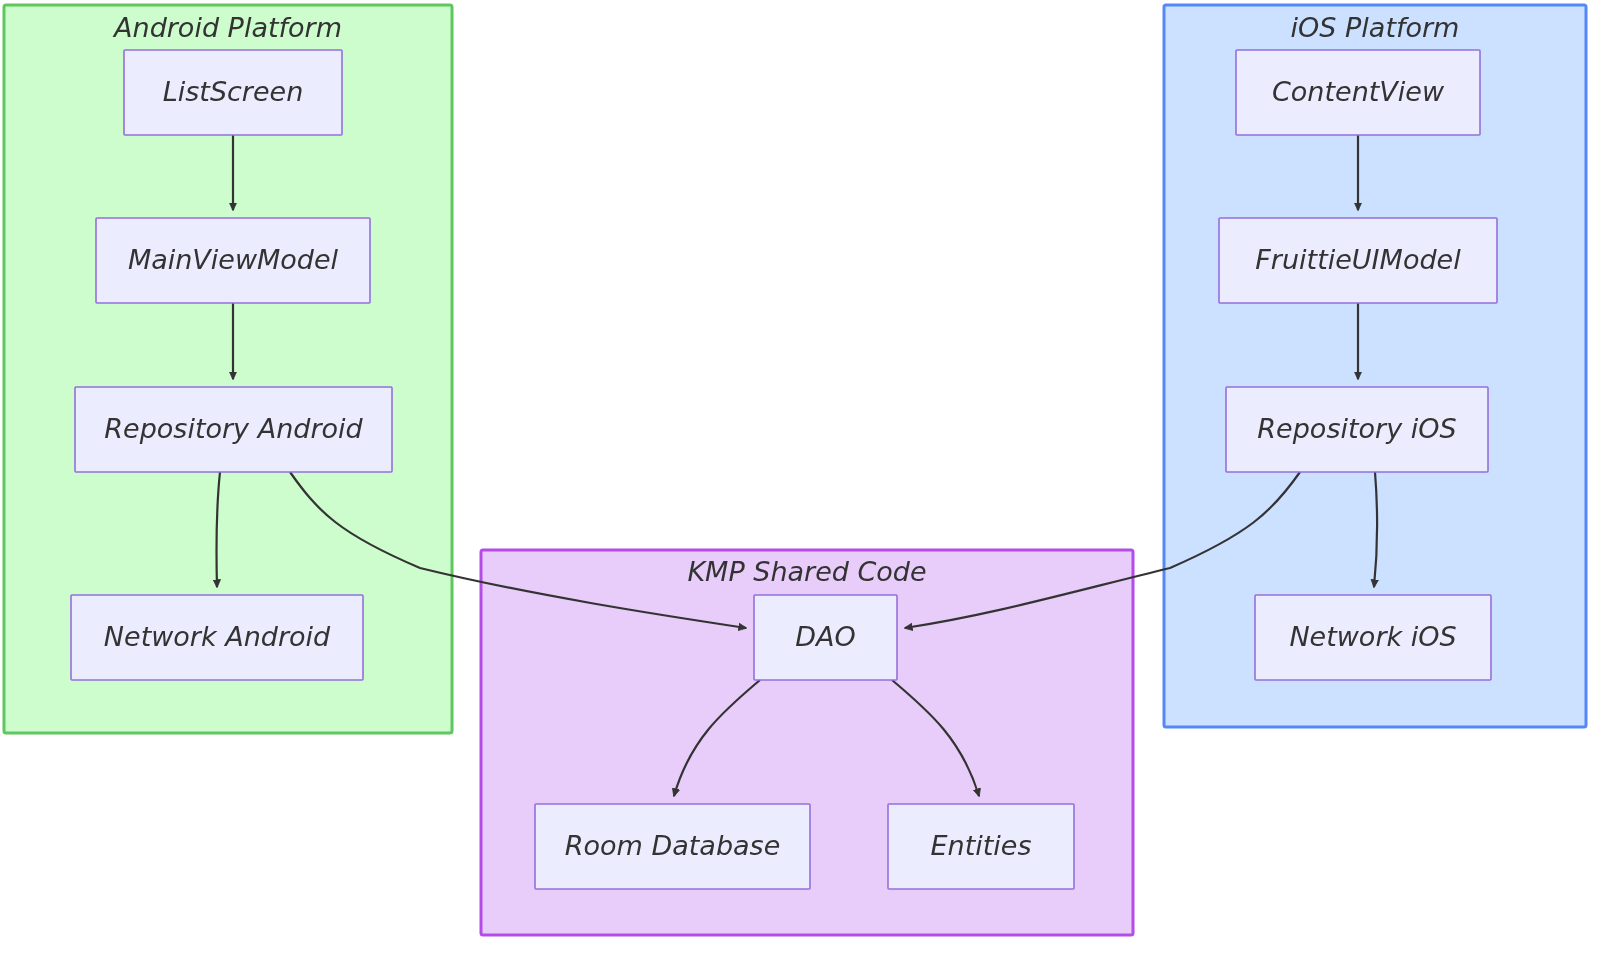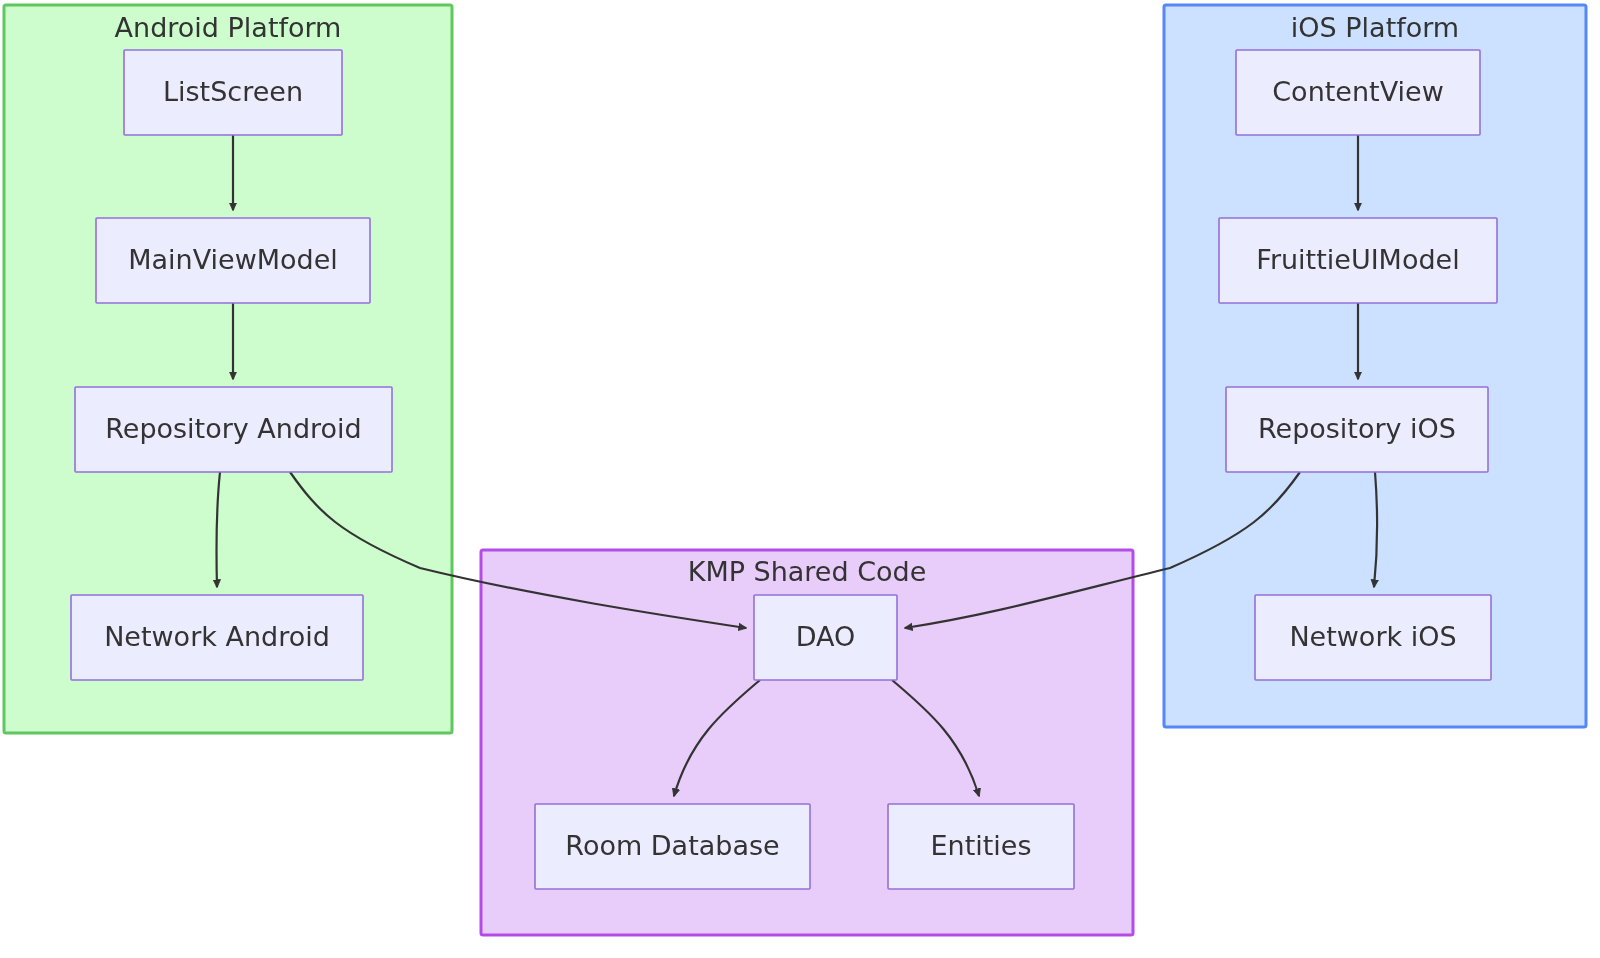--- a/index.html
+++ b/index.html
@@ -10,20 +10,21 @@
   body {
     width: 1600px;
     height: 958px;
     font-family: "DejaVu Sans", "Liberation Sans", sans-serif;
     overflow: hidden;
   }
   #diagram-root {
     position: relative;
     width: 1600px;
     height: 958px;
+    font-style: italic;
   }
   svg.flowchart {
     display: block;
     width: 1600px;
     height: 958px;
   }
   .cluster-rect {
     stroke-width: 3px;
   }
   .cluster-label {

